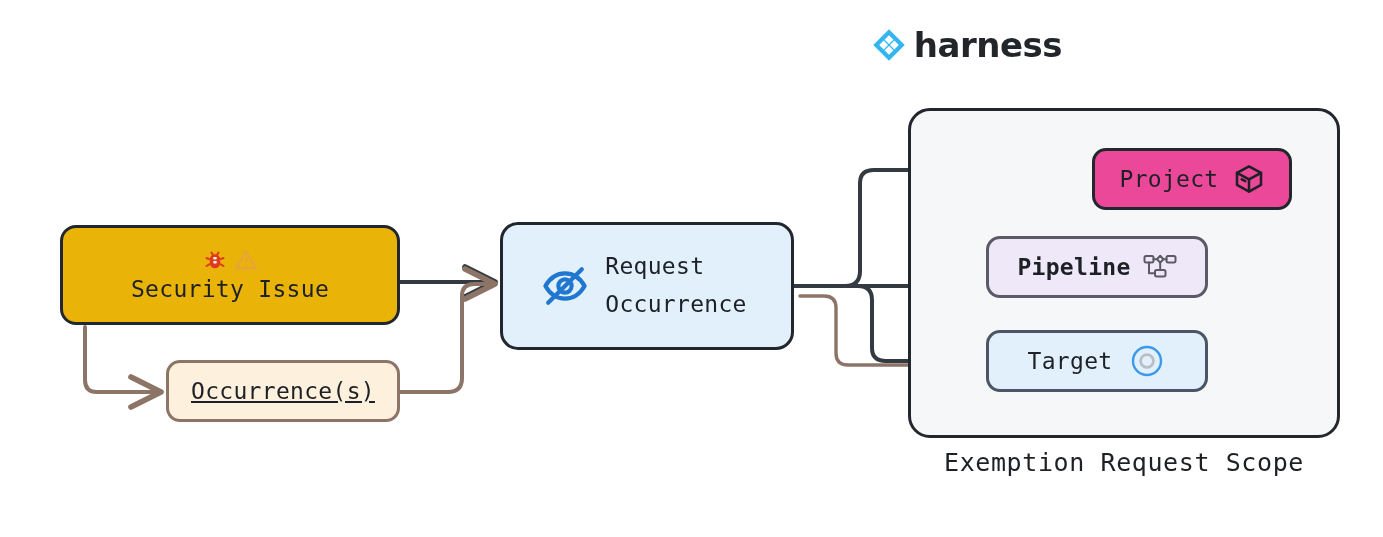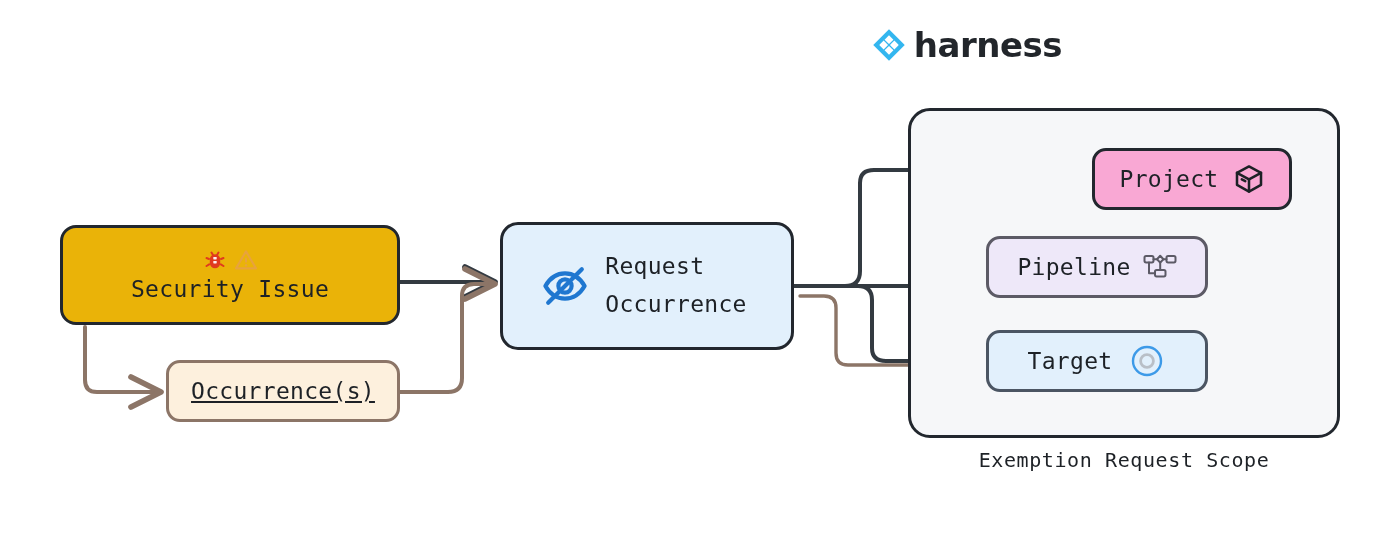--- a/index.html
+++ b/index.html
@@ -132,45 +132,46 @@
     background: #f6f7f9;
     border: 3px solid #22272e;
     border-radius: 22px;
   }
   .scope-caption {
     position: absolute;
     left: 908px;
     top: 448px;
     width: 432px;
     text-align: center;
-    font-size: 20px;
+    font-size: 25px;
     letter-spacing: 0.6px;
     color: #1d2126;
     white-space: pre;
   }
 
   .node-project {
     left: 1092px;
     top: 148px;
     width: 200px;
     height: 62px;
-    background: #f9a8d4;
+    background: #ec4899;
     border: 3px solid #22272e;
     gap: 14px;
     padding: 0 14px;
   }
   .node-pipeline {
     left: 986px;
     top: 236px;
     width: 222px;
     height: 62px;
     background: #eee8f9;
     border: 3px solid #5c5a66;
     gap: 12px;
     padding: 10px 14px;
+    font-weight: bold;
   }
   .node-target {
     left: 986px;
     top: 330px;
     width: 222px;
     height: 62px;
     background: #e2f0fc;
     border: 3px solid #4b5563;
     gap: 16px;
     padding: 0 14px;

